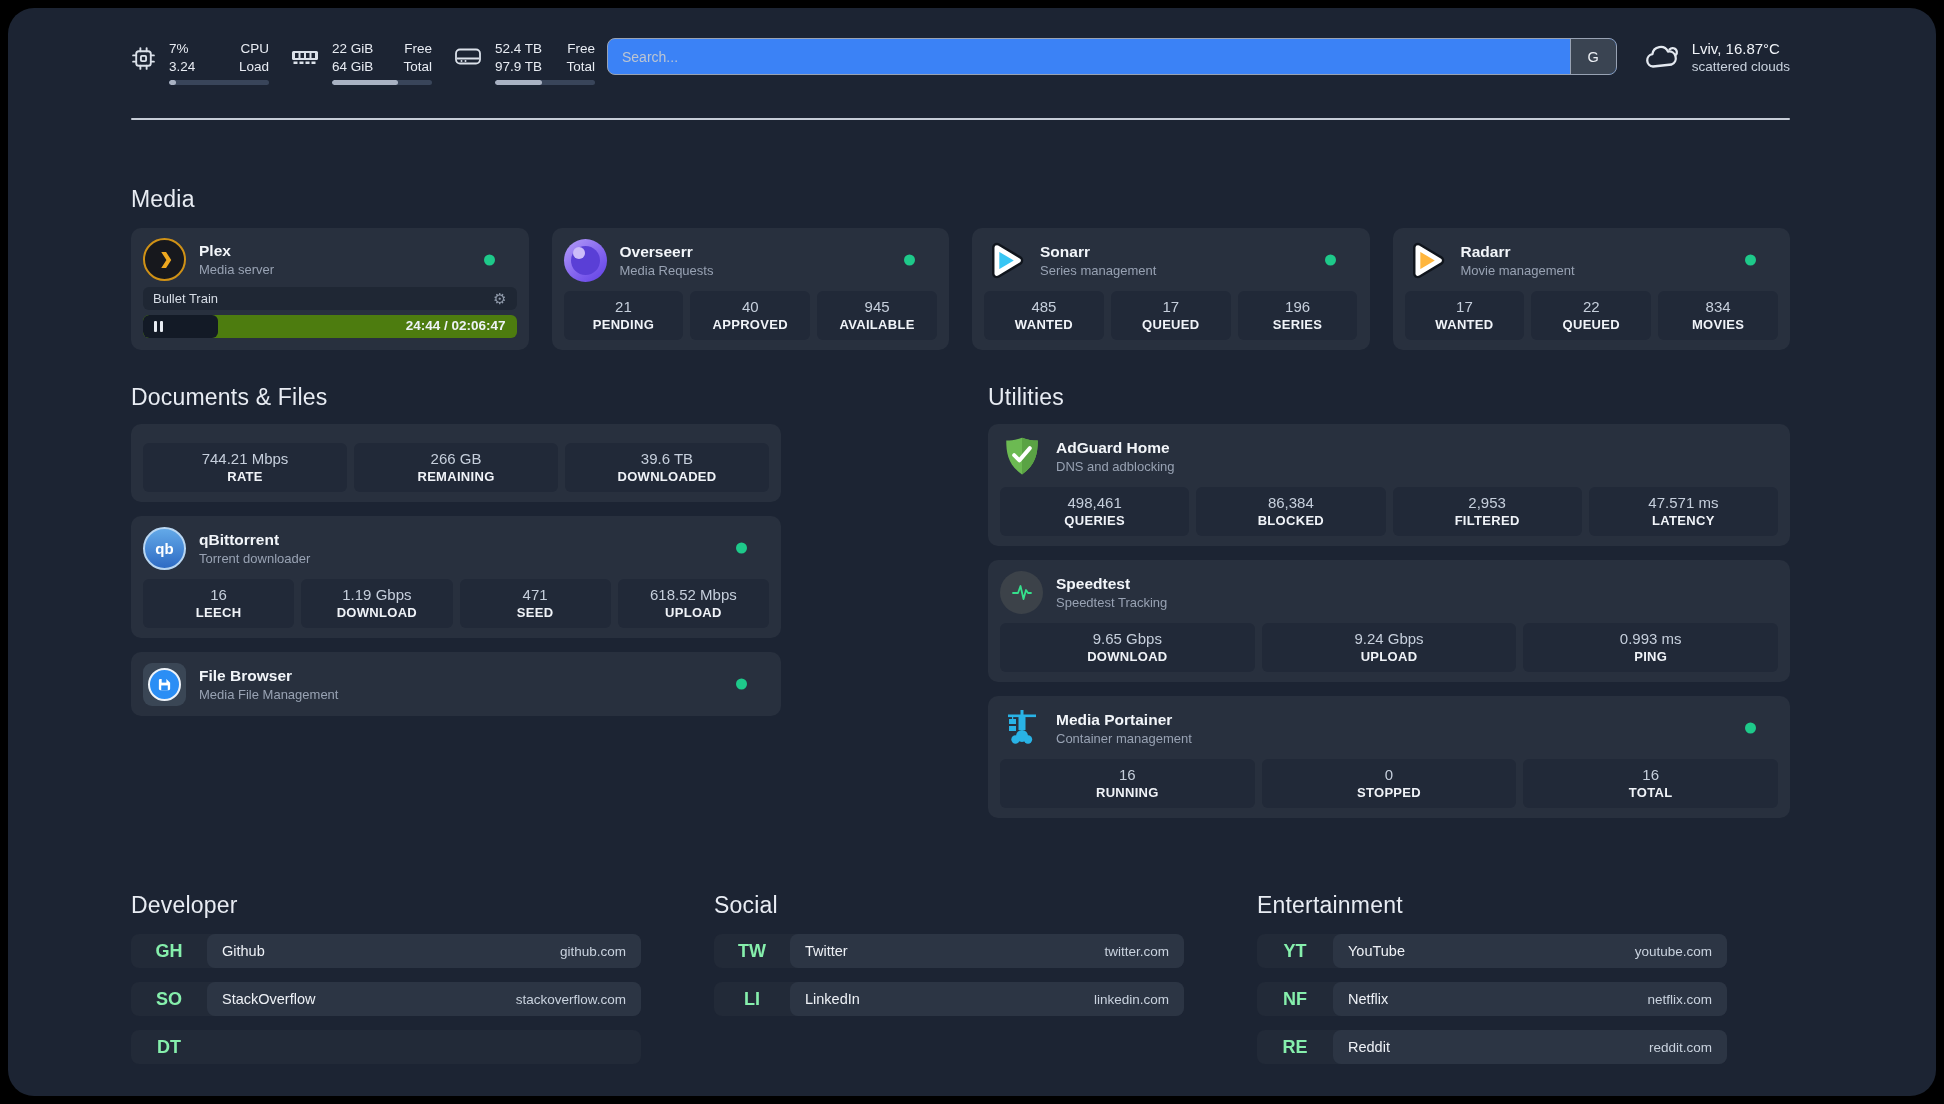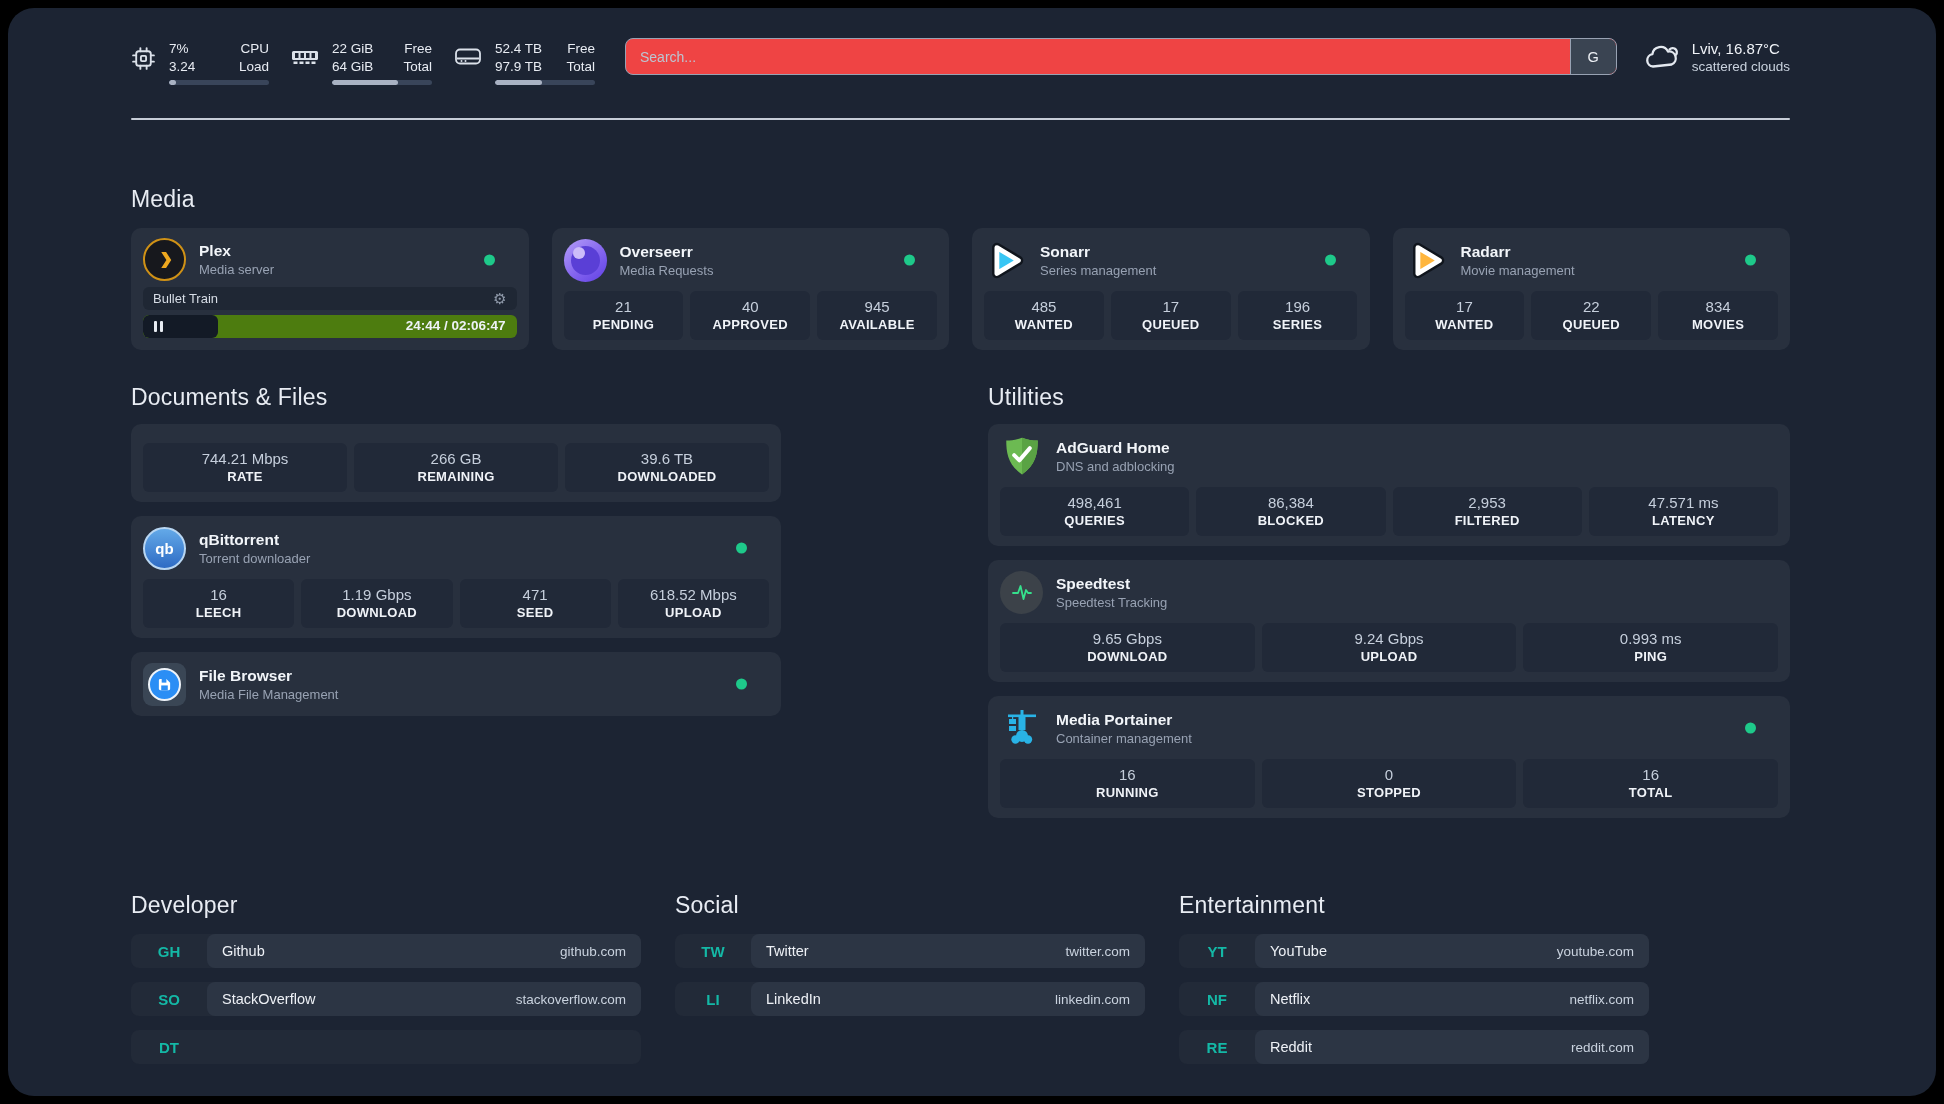--- a/index.html
+++ b/index.html
@@ -11,22 +11,22 @@
   header { display:flex; align-items:flex-start; height:50px; }
   .sys-stats { display:flex; align-items:flex-start; gap:22px; padding-top:2px; }
   .sys-stat { display:flex; gap:13px; }
   .sys-icon { margin-top:6px; flex:none; }
   .sys-body { width:100px; }
   .sys-rows { display:flex; justify-content:space-between; color:#e8ecf3; font-size:13.5px; line-height:1.3; }
   .sys-col.labs { text-align:right; }
   .sys-bar { margin-top:5px; height:5px; border-radius:3px; background:#39455a; overflow:hidden; }
   .sys-fill { height:100%; border-radius:3px; background:#a9b2c3; min-width:6px; }
 
-  .search-wrap { flex:1; margin:0 26px 0 30px; height:37px; display:flex;
-    border:1.5px solid #98a2b3; border-radius:8px; background:#ef4444; overflow:hidden; }
+  .search-wrap { flex:1; margin:0 26px 0 12px; height:37px; display:flex;
+    border:1.5px solid #98a2b3; border-radius:8px; background:#3b82f6; overflow:hidden; }
   .search-input { flex:1; background:transparent; border:none; outline:none; color:#e8ecf3;
     font-size:14px; padding:0 14px; font-family:"Liberation Sans",sans-serif; }
   .search-input::placeholder { color:#bcc5d2; }
   .g-btn { width:46px; background:#3a4452; border-left:1.5px solid #98a2b3; color:#eef1f6;
     font-size:14.5px; display:flex; align-items:center; justify-content:center; cursor:pointer; }
 
   .weather { display:flex; gap:11px; align-items:center; padding-top:2px; }
   .w-loc { color:#f0f3f8; font-size:15px; }
   .w-cond { color:#c9d2de; font-size:13.5px; margin-top:2px; }
 
@@ -73,24 +73,24 @@
   .overseerr-icon::before { content:''; position:absolute; inset:7px; border-radius:50%; background:#5a3fd6; }
   .overseerr-icon::after { content:''; position:absolute; width:12px; height:12px; border-radius:50%; left:9px; top:8px; background:#cdbcf9; }
   .nzbget-icon { background:#3f9e3a; color:#fff; font-size:9px; font-weight:700; }
   .qb-icon { background:linear-gradient(180deg,#63a9e8,#2e6bc4); border:2.5px solid #b8d6f2; color:#fff; font-size:15px; font-weight:700; }
   .speedtest-icon { background:#3c4249; }
   .fb-tile { background:#3a4655; border-radius:9px; }
   .fb-circle { width:33px; height:33px; border-radius:50%; background:#2b8ef5; border:2.5px solid #eef3f9;
     display:flex; align-items:center; justify-content:center; }
 
   
-  .bottom-grid { display:grid; grid-template-columns:510px 470px 470px; column-gap:34px; }
+  .bottom-grid { display:grid; grid-template-columns:510px 470px 470px; column-gap:73px; }
   .bookmark { display:flex; background:#222a38; border-radius:8px; height:34px; margin-bottom:14px; cursor:pointer; }
   .abbr { width:76px; display:flex; align-items:center; justify-content:center;
-    color:#14b8a6; font-size:15px; font-weight:700; }
+    color:#86efac; font-size:18px; font-weight:700; }
   .bm-row { flex:1; background:#2c3544; border-radius:8px; display:flex; justify-content:space-between;
     align-items:center; padding:0 15px; }
   .bm-name { color:#eef1f6; font-size:14.5px; }
   .bm-url { color:#c9d2de; font-size:13.5px; }
 </style>
 </head>
 <body>
 
 <div class="dashboard">
 

